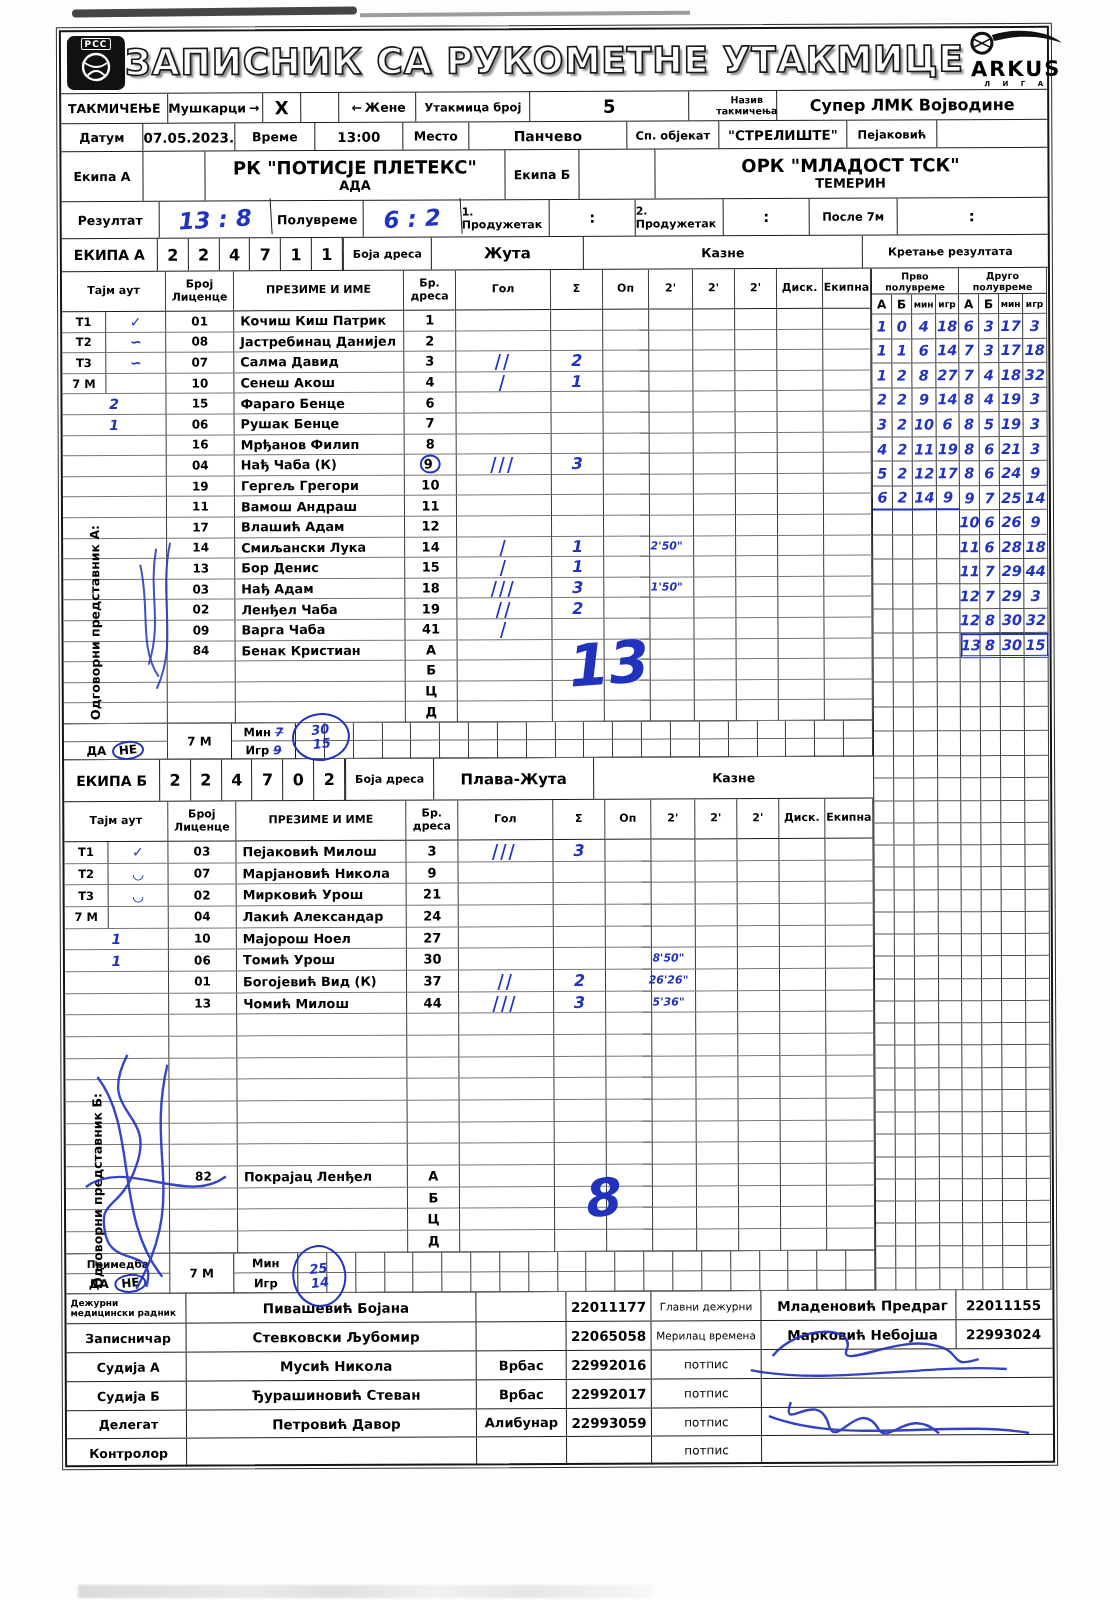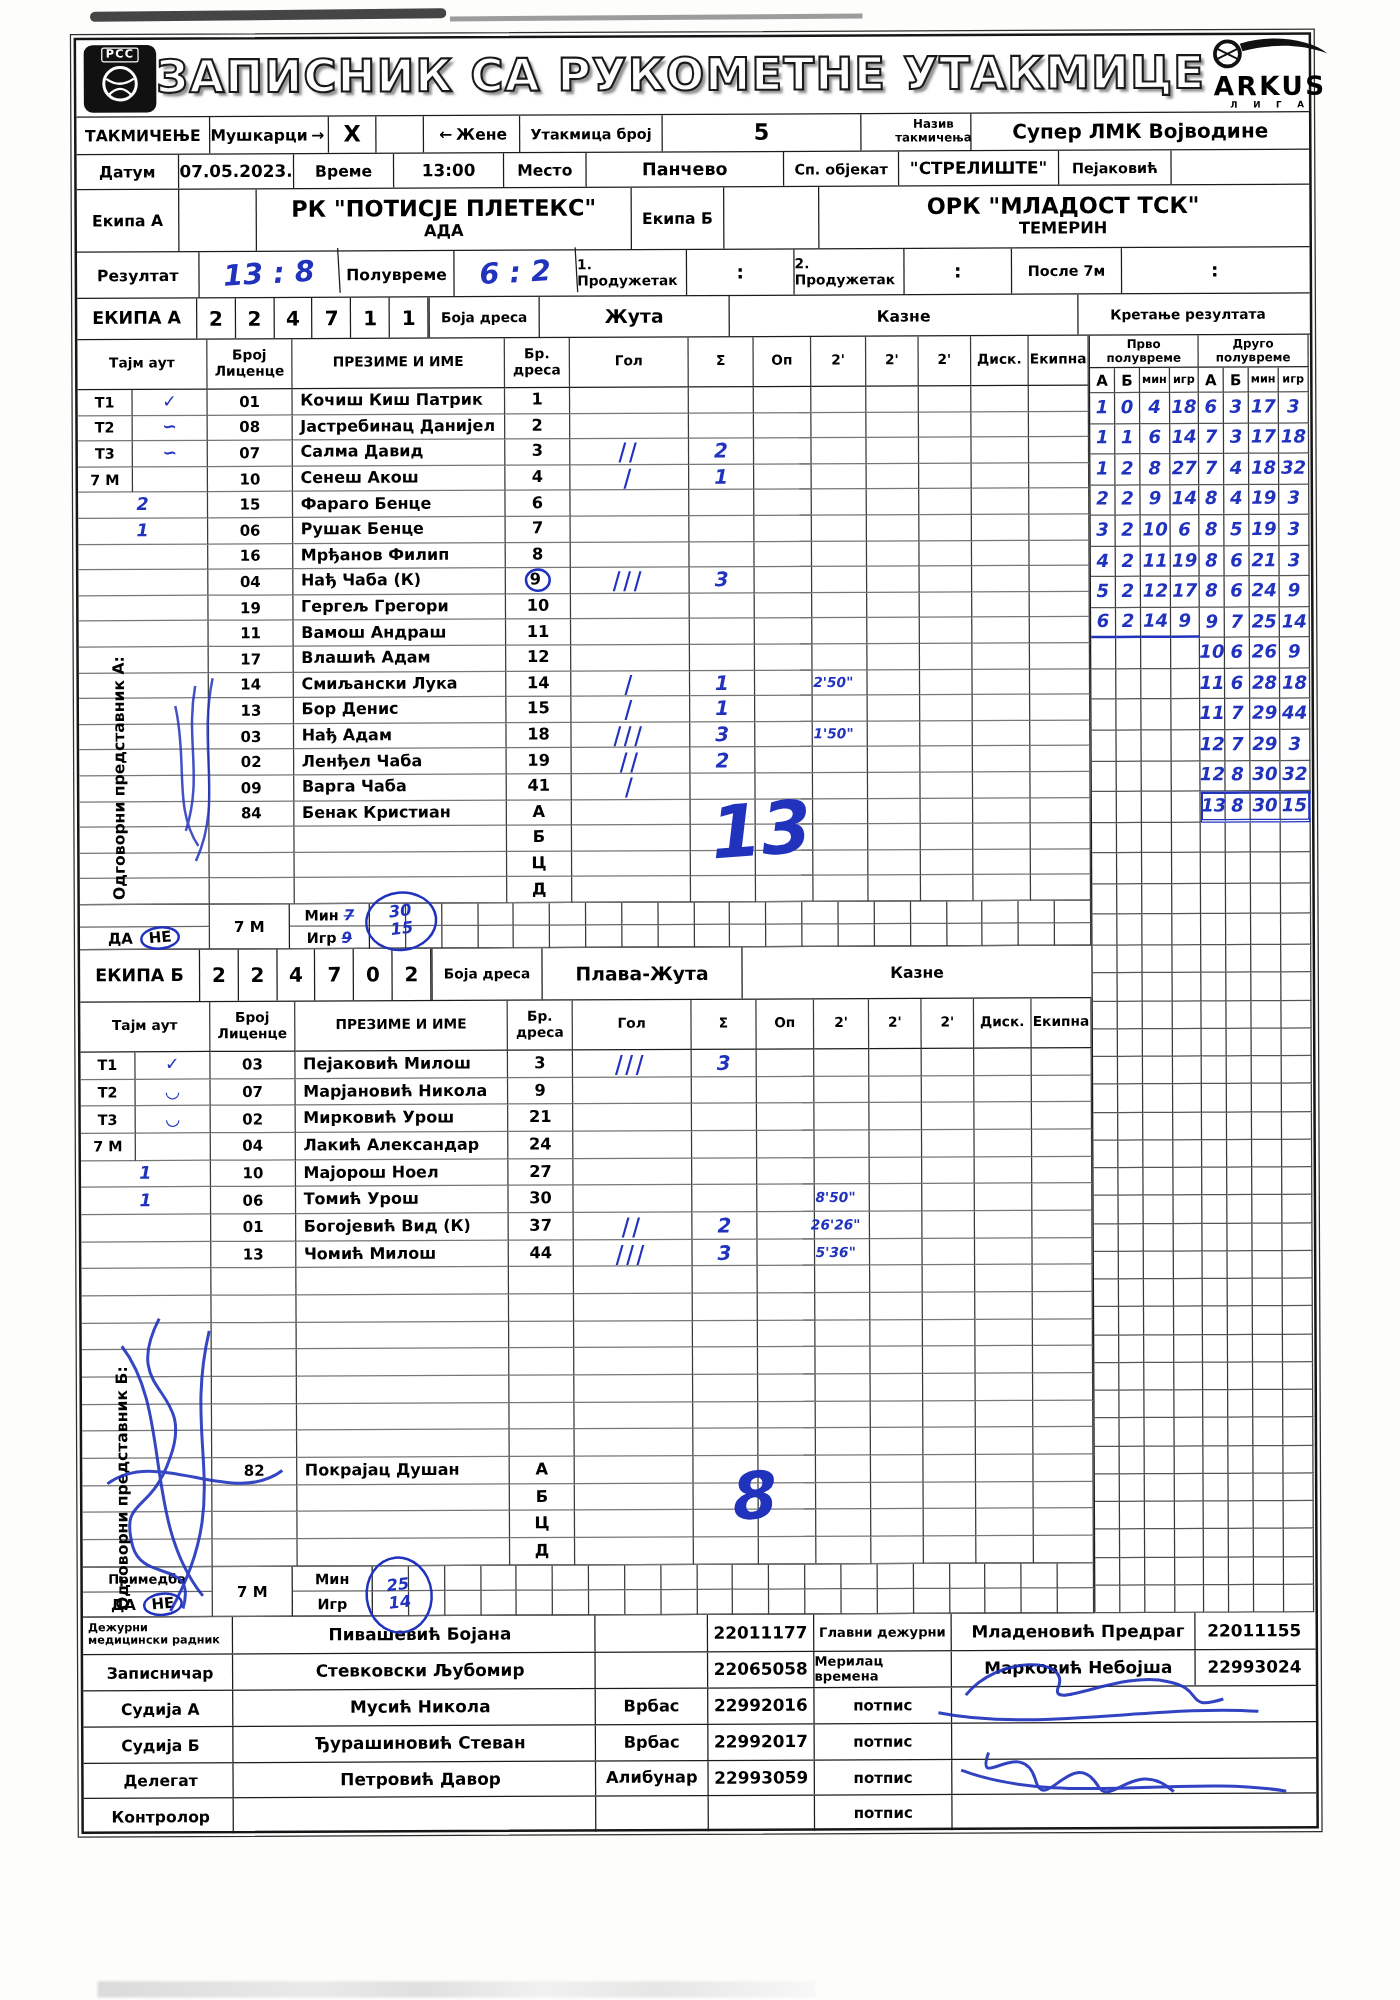--- a/index.html
+++ b/index.html
@@ -79,21 +79,21 @@
   .lb { font-weight: 700; font-size: 12px; }
   .sevenm { font-weight: 700; font-size: 12px; border-right: 1.4px solid #1c1c1c; }
   .slab { font-weight: 700; font-size: 11.5px; border-right: 1.4px solid #1c1c1c; }
   
   .orow .bc { justify-content: center; }
   .olab { width: 120px; font-weight: 700; font-size: 12.5px; justify-content: flex-start; padding-left: 4px; }
   .olab.sm { font-size: 9px; line-height: 1.1; }
   .onm { width: 290px; font-weight: 700; font-size: 13.5px; justify-content: flex-start; padding-left: 10px; }
   .ocity { width: 90px; font-weight: 700; font-size: 13px; }
   .onum { width: 85px; font-weight: 700; font-size: 13.5px; }
-  .olab2 { width: 110px; font-weight: 700; font-size: 12px; }
+  .olab2 { width: 110px; font-weight: 400; font-size: 12px; }
   .olab2.sm { font-size: 10.5px; }
   .onm2 { width: 195px; font-weight: 700; font-size: 13.5px; justify-content: flex-start; padding-left: 8px; }
   .onum2 { width: 94px; font-weight: 700; font-size: 13.5px; }
   .osig { width: 289px; }
   
   .bigsum { position: absolute; font-family: "DejaVu Sans", sans-serif; font-style: italic; color: #2133bd; font-weight: 600; transform: rotate(-4deg); z-index: 5; line-height: .9; }
   .oval { position: absolute; border: 2.6px solid #2133bd; border-radius: 50%; display: flex; flex-direction: column; align-items: center; justify-content: center; color: #2133bd; font-weight: 700; font-style: italic; font-size: 13px; line-height: 1.1; transform: rotate(-6deg); z-index: 5; background: transparent; }
   .vlabel { position: absolute; transform: rotate(-90deg); transform-origin: left top; font-weight: 700; font-size: 12.5px; white-space: nowrap; z-index: 4; }
   .inksvg { position: absolute; z-index: 6; pointer-events: none; }
 </style>
@@ -884,21 +884,21 @@
             <div class="pc"></div>
             <div class="pc hand sig"></div>
             <div class="pc"></div>
             <div class="pc hand d2"></div>
             <div class="pc"></div>
             <div class="pc"></div>
             <div class="pc"></div>
             <div class="pc"></div>
             <div class="pc hand tmark" style="grid-column: span 2;"></div>
             <div class="pc lic">82</div>
-            <div class="pc nm">Покрајац Душан</div>
+            <div class="pc nm">Покрајац Ленђел</div>
             <div class="pc dres"><span>А</span></div>
             <div class="pc"></div>
             <div class="pc hand sig"></div>
             <div class="pc"></div>
             <div class="pc hand d2"></div>
             <div class="pc"></div>
             <div class="pc"></div>
             <div class="pc"></div>
             <div class="pc"></div>
             <div class="pc hand tmark" style="grid-column: span 2;"></div>

